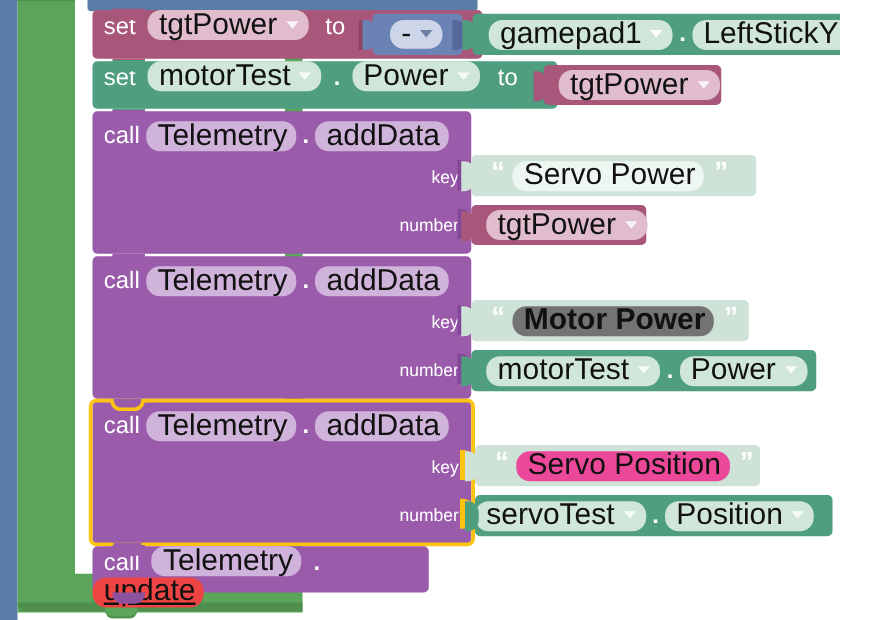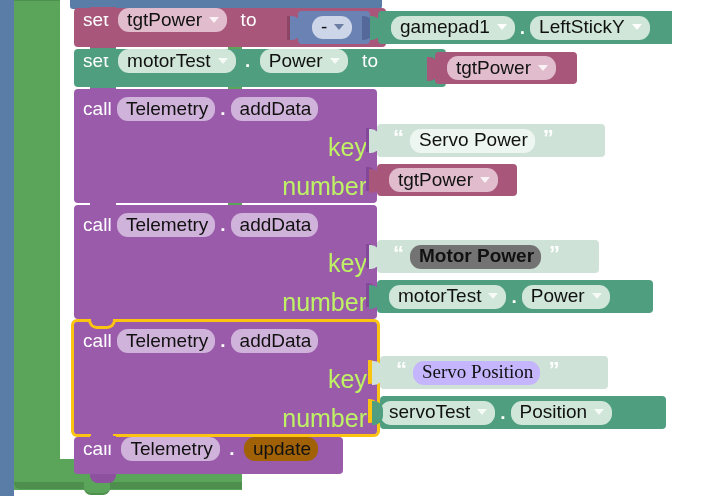--- a/index.html
+++ b/index.html
@@ -97,33 +97,33 @@
     padding: 0 5px 0 9px;
     letter-spacing: 0.1px;
   }
   .dot {
     color: #ffffff;
     font-size: 19px;
     padding: 0 5px;
     font-weight: bold;
   }
   .lbl-right {
-    color: #bef264;
-    font-size: 25px;
+    color: #ffffff;
+    font-size: 14px;
     position: absolute;
     right: 10px;
   }
 
   
   .field {
     display: inline-flex;
     align-items: center;
     border-radius: 11px;
     padding: 1px 7px 2px 9px;
-    font-size: 19px;
+    font-size: 24px;
     color: #111111;
     height: 24px;
     box-sizing: border-box;
   }
   .caret {
     display: inline-block;
     margin-left: 7px;
     margin-right: 1px;
     width: 0;
     height: 0;
@@ -372,21 +372,21 @@
               border-radius:0 0 9px 9px; box-sizing:border-box;"></div>
   <div style="position:absolute; left:88px; top:434px; width:28px; height:11px; background:#9a5bab;
               border-left:3px solid #fdc311; border-right:3px solid #fdc311; border-bottom:3px solid #fdc311;
               border-radius:0 0 9px 9px; box-sizing:border-box;"></div>
 
   <div class="plug-hole" style="left:368px; top:360px; background:#fdc311;"></div>
   <div class="plug-hole" style="left:368px; top:399px; background:#fdc311;"></div>
 
   <div class="val" style="left:380px; top:356px; width:228px; height:33px; background:#cfe2d7;">
     <span class="quote" style="margin-left:12px;">“</span>
-    <span class="field" style="background:#c4b5fd; margin-left:2px;font-family:Liberation Serif, serif;">
+    <span class="field" style="background:#ec4899; margin-left:2px;">
       <span>Servo Position</span>
     </span>
     <span class="quote" style="margin-left:4px;">”</span>
   </div>
   <div class="plug" style="left:372px; top:361px; background:#cfe2d7;"></div>
 
   <div class="val" style="left:380px; top:396px; width:286px; height:33px; background:#4e9e7f;">
     <span class="field" style="background:#cfe6d8; margin-left:0;">
       <span>servoTest</span>
       <span class="caret"></span>
@@ -400,18 +400,18 @@
   <div class="plug" style="left:372px; top:401px; background:#4e9e7f;"></div>
 
   <div class="stmt" style="left:74px; top:437px; width:269px; height:37px; background:#9a5bab;">
     <div class="notch-top" style="background:#9a5bab;"></div>
     <div class="notch-bottom" style="background:#9a5bab; background:#8e51a0;"></div>
     <span class="kw">call</span>
     <span class="field" style="background:#d0b3da;">
       <span>Telemetry</span>
     </span>
     <span class="dot">.</span>
-    <span class="field" style="background:#a16207;">
+    <span class="field" style="background:#ef4444;text-decoration:underline;">
       <span>update</span>
     </span>
   </div>
 
 </div>
 
 </body></html>

